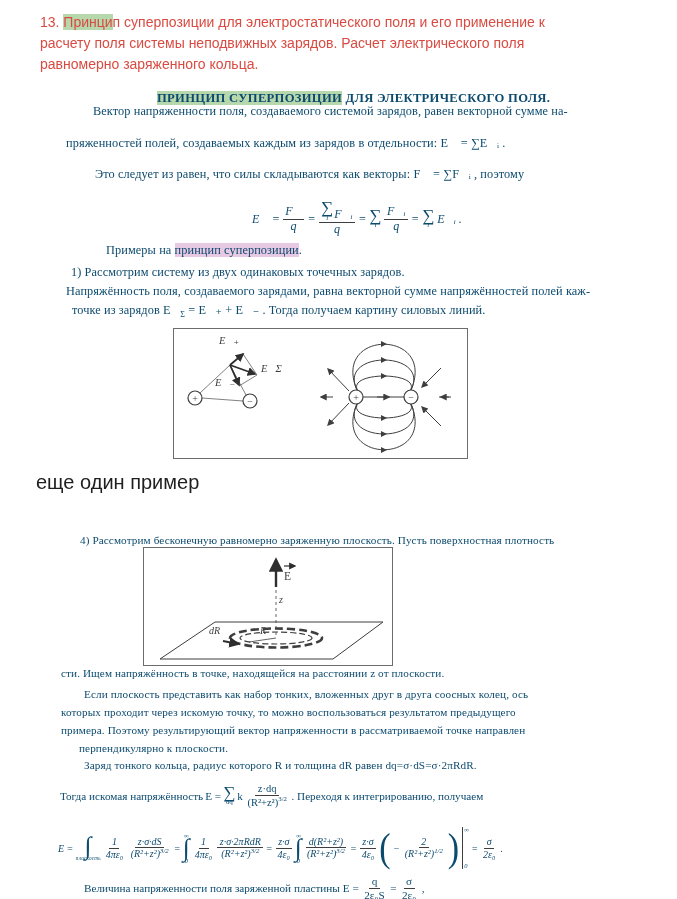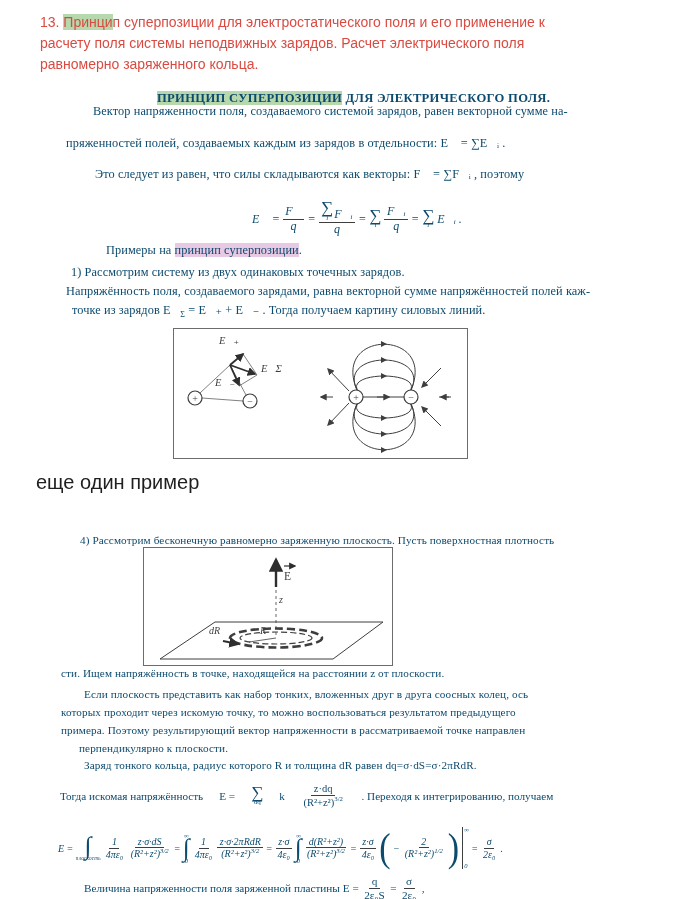--- a/index.html
+++ b/index.html
@@ -194,21 +194,21 @@
       </svg>
     </div>
 
     <div class="sline s2" style="left:61px;top:667px;text-align:right;">сти. Ищем напряжённость в точке, находящейся на расстоянии z от плоскости.</div>
     <div class="sline s2" style="left:84px;top:688px;">Если плоскость представить как набор тонких, вложенных друг в друга соосных колец, ось</div>
     <div class="sline s2" style="left:61px;top:706px;">которых проходит через искомую точку, то можно воспользоваться результатом предыдущего</div>
     <div class="sline s2" style="left:61px;top:724px;">примера. Поэтому результирующий вектор напряженности в рассматриваемой точке направлен</div>
     <div class="sline s2" style="left:61px;top:742px;margin-left:18px;">перпендикулярно к плоскости.</div>
     <div class="sline s2" style="left:84px;top:759px;"><span>Заряд тонкого кольца, радиус которого R и толщина dR равен </span><span class="mi">dq=σ·dS=σ·2πRdR</span><span>.</span></div>
 
-    <div class="mrow" style="left:60px;top:777px;height:38px;font-style:normal;font-size:11.2px;gap:16px;">
+    <div class="mrow" style="left:60px;top:777px;height:38px;font-style:normal;font-size:11.2px;gap:2px;">
       <span>Тогда искомая напряжённость  </span>
       <span class="mi">E =</span>
       <span class="sum">
           <span class="op">∑</span>
           <span class="lim mi">dq</span>
         </span>
       <span class="mi">k</span>
       <span class="frac mi" style="font-size:10.5px;">
         <span class="num">z·dq</span>
         <span class="den"><span>(R²+z²)</span><sup class="pw">3/2</sup></span>

